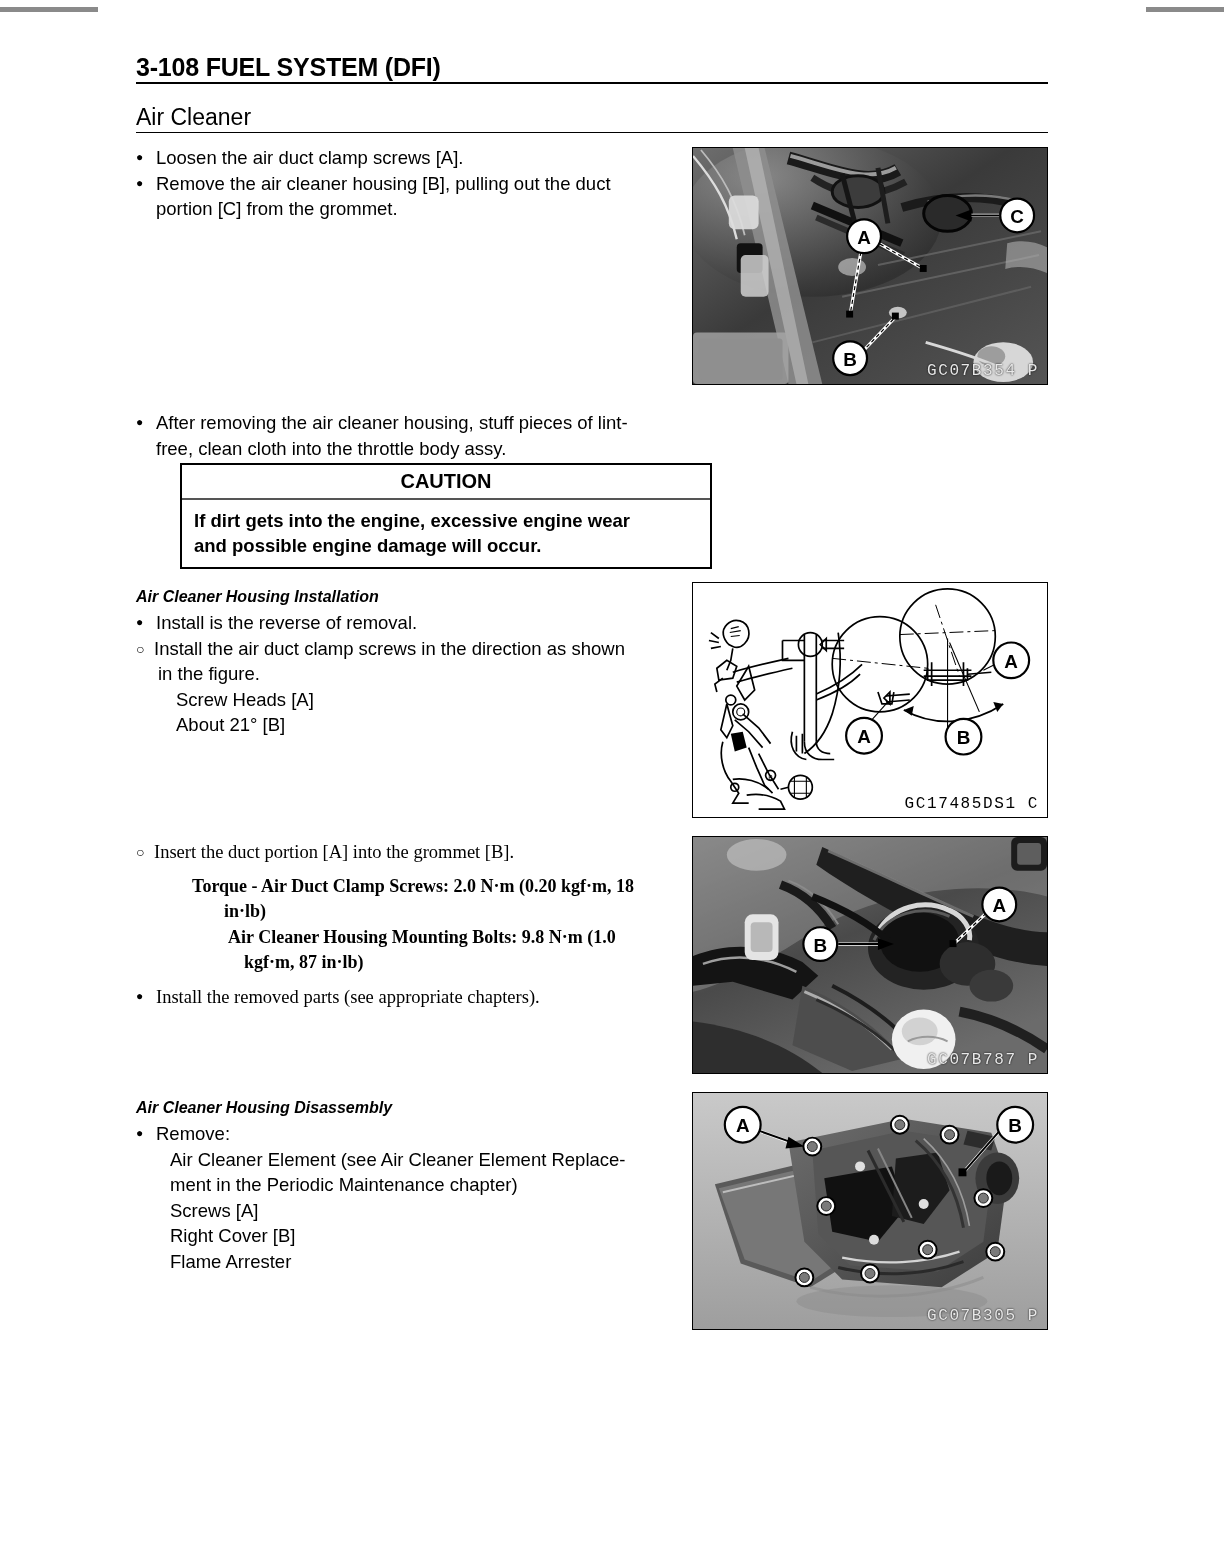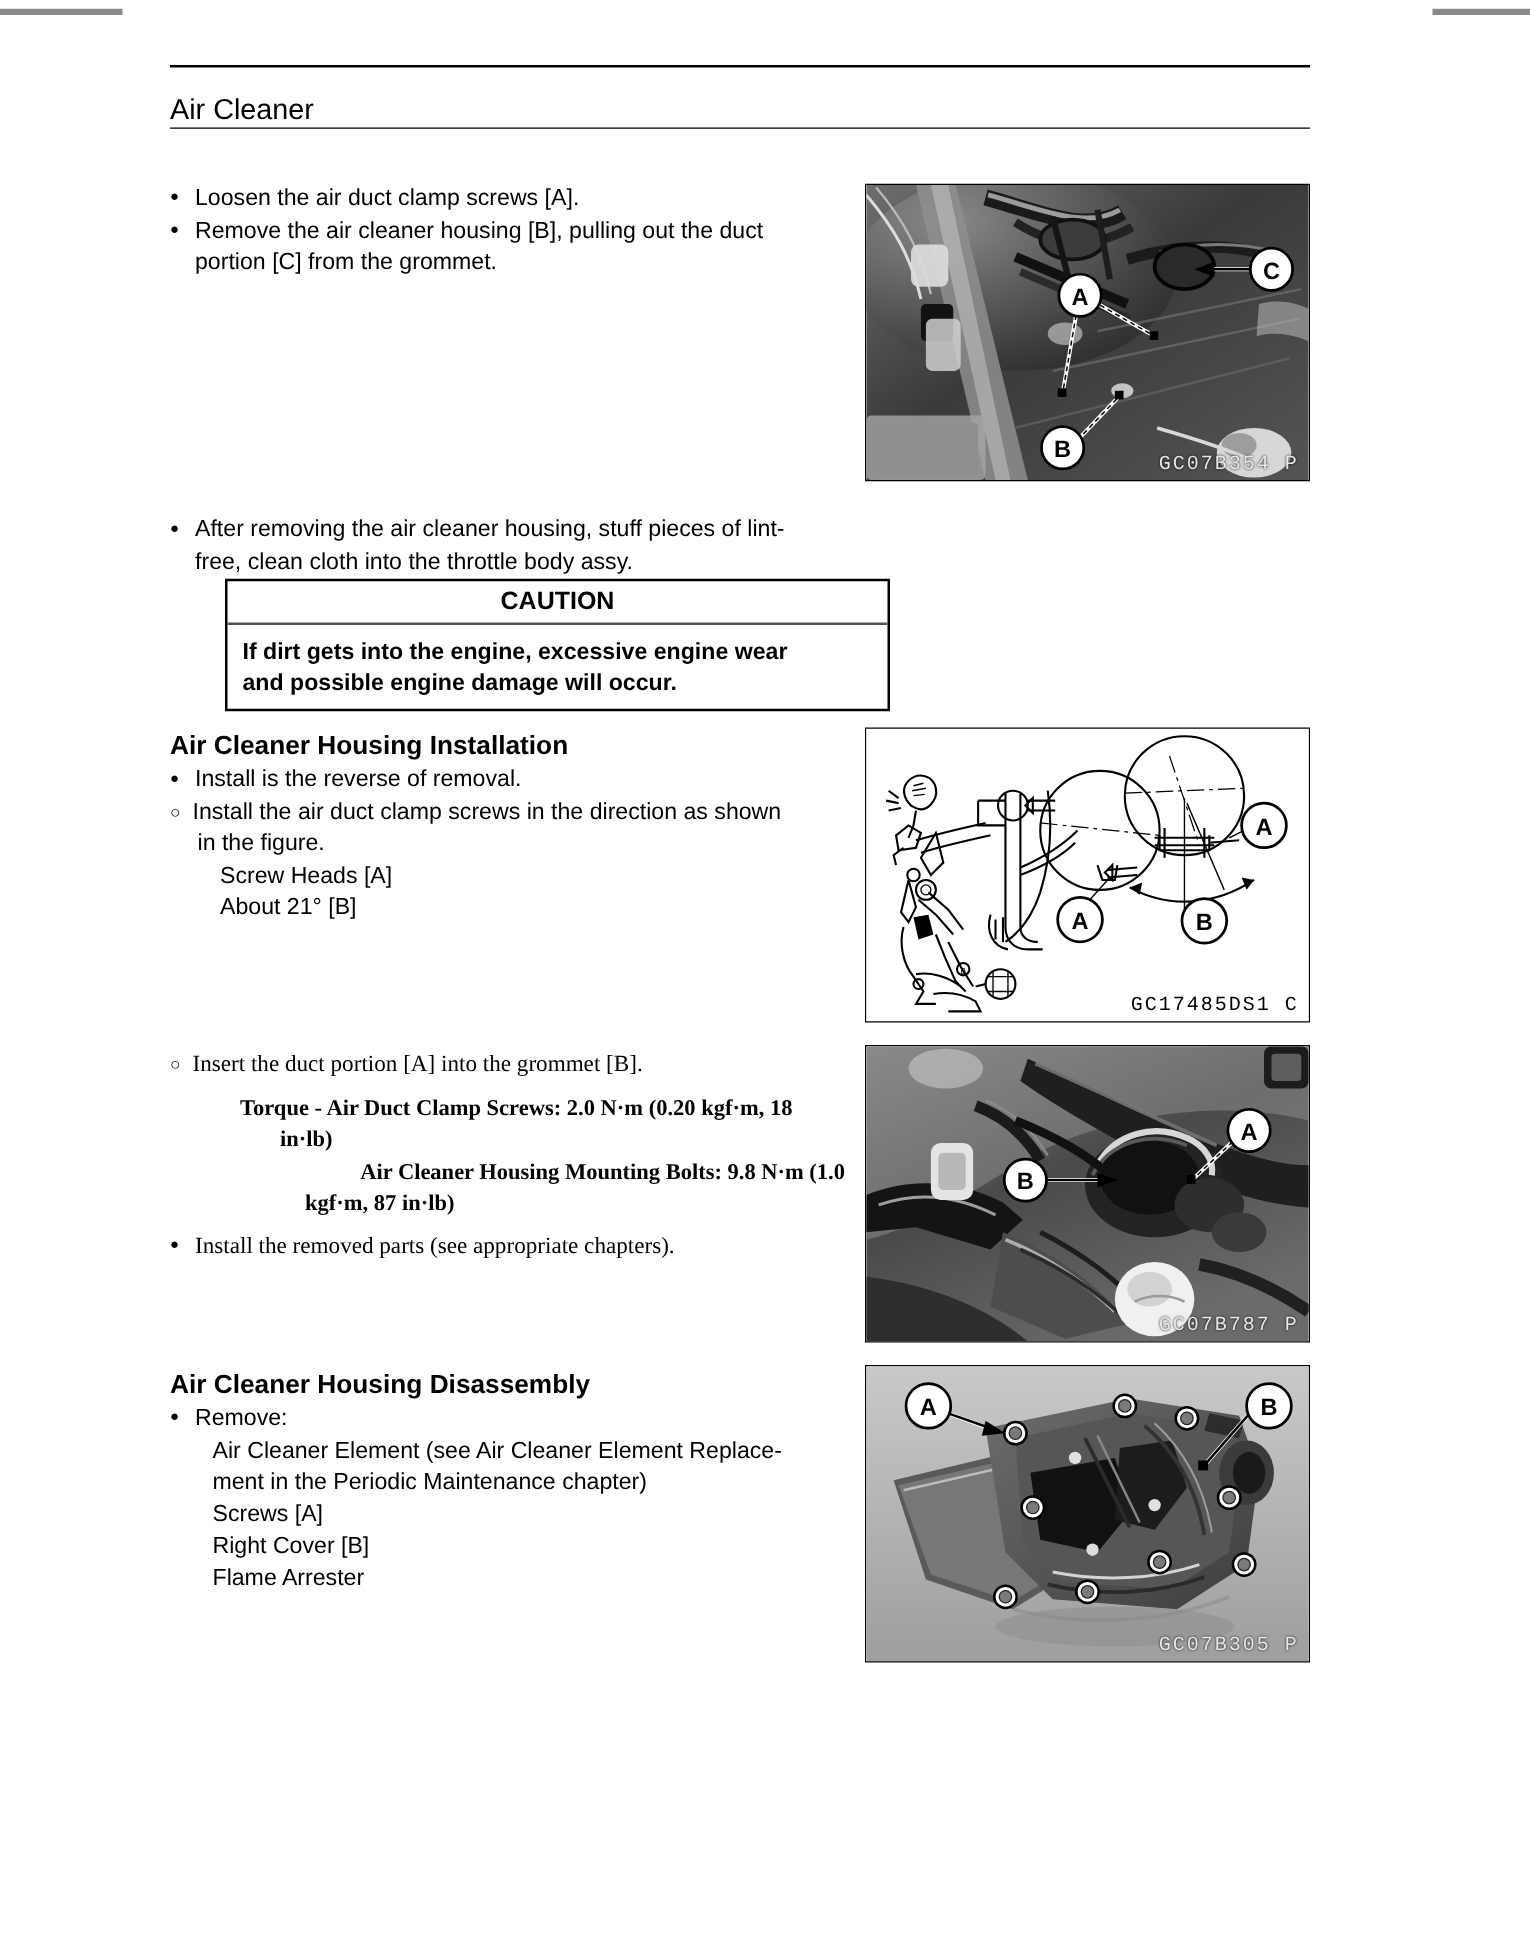--- a/index.html
+++ b/index.html
@@ -23,33 +23,33 @@
   
   .col{position:absolute;left:136px;width:540px;font-size:18.5px;line-height:25.5px;}
 
   .bl{position:relative;padding-left:20px;}
   .bl .mk{position:absolute;left:0;top:0;font-size:18.5px;line-height:25.5px;}
   .bl .mk.dot::before{content:"\25CF";font-size:12px;position:relative;top:-3px;}
   .bl .mk.ring::before{content:"\25CB";font-size:14px;position:relative;top:-1px;}
   .bl.ringtight{padding-left:18px;}
   .ind1{padding-left:40px;}
 
-  .subh{font-size:21px;font-weight:bold;line-height:27px;}
+  .subh{font-size:16px;font-weight:bold;font-style:italic;line-height:27px;}
 
   
   .caution{position:absolute;left:136px;top:463px;width:532px;border:2px solid #000;box-sizing:border-box;margin-left:44px;}
   .caution .ctitle{text-align:center;font-weight:bold;font-size:20px;line-height:24px;padding:4px 0 5px;
                    border-bottom:2px solid #555;}
   .caution .cbody{font-weight:bold;font-size:18.5px;line-height:25px;padding:8px 12px 9px;}
 
   
   .torque{font-weight:bold;font-size:18px;line-height:25.5px;}
   .torque .t1{padding-left:14px;text-align:center;}
   .torque .t2{padding-left:88px;}
-  .torque .t3{padding-left:92px;text-align:right;}
+  .torque .t3{padding-left:92px;}
   .torque .t4{padding-left:108px;}
 
   
   .fig{position:absolute;border:1.5px solid #000;background:#fff;box-sizing:border-box;overflow:hidden;}
   .fig .code{position:absolute;right:8px;bottom:4px;font-size:16px;letter-spacing:1.6px;
              font-family:"Liberation Mono","DejaVu Sans Mono",monospace;}
   .fig.photo .code{color:#e8e8e8;text-shadow:0 0 2px #000;}
   .fig svg{display:block;width:100%;height:100%;}
 
   .cal{fill:#fff;stroke:#000;stroke-width:2.2;}
@@ -65,20 +65,21 @@
 </style>
 </head>
 <body>
 
 <div class="scanmark left"></div>
 <div class="scanmark right"></div>
 
 <div class="page">
 
   <div class="pagehead">
+    <div class="ptitle">3-108 FUEL SYSTEM (DFI)</div>
     <div class="rule"></div>
     <div class="sec-h">Air Cleaner</div>
     <div class="rule thin"></div>
   </div>
 
   <div class="col" style="top:145px;">
     <div class="bl">
       <span class="mk dot"></span>
       <span>Loosen the air duct clamp screws [A].</span>
     </div>

